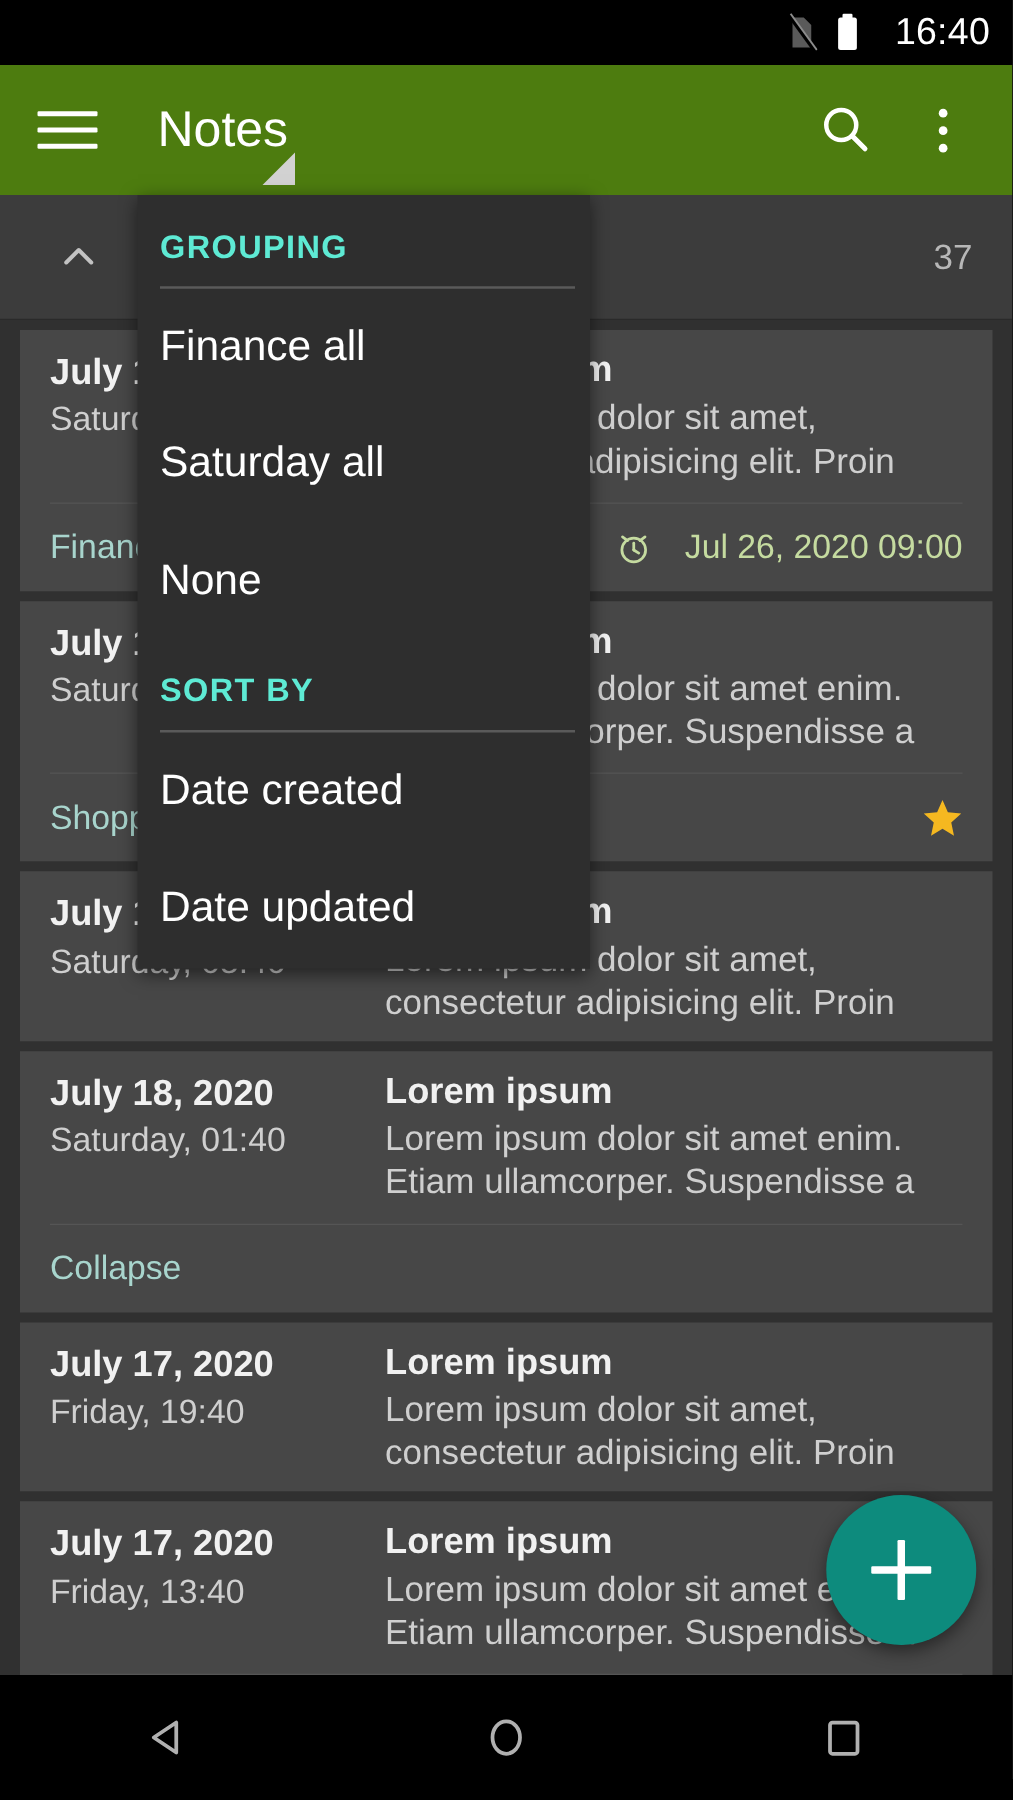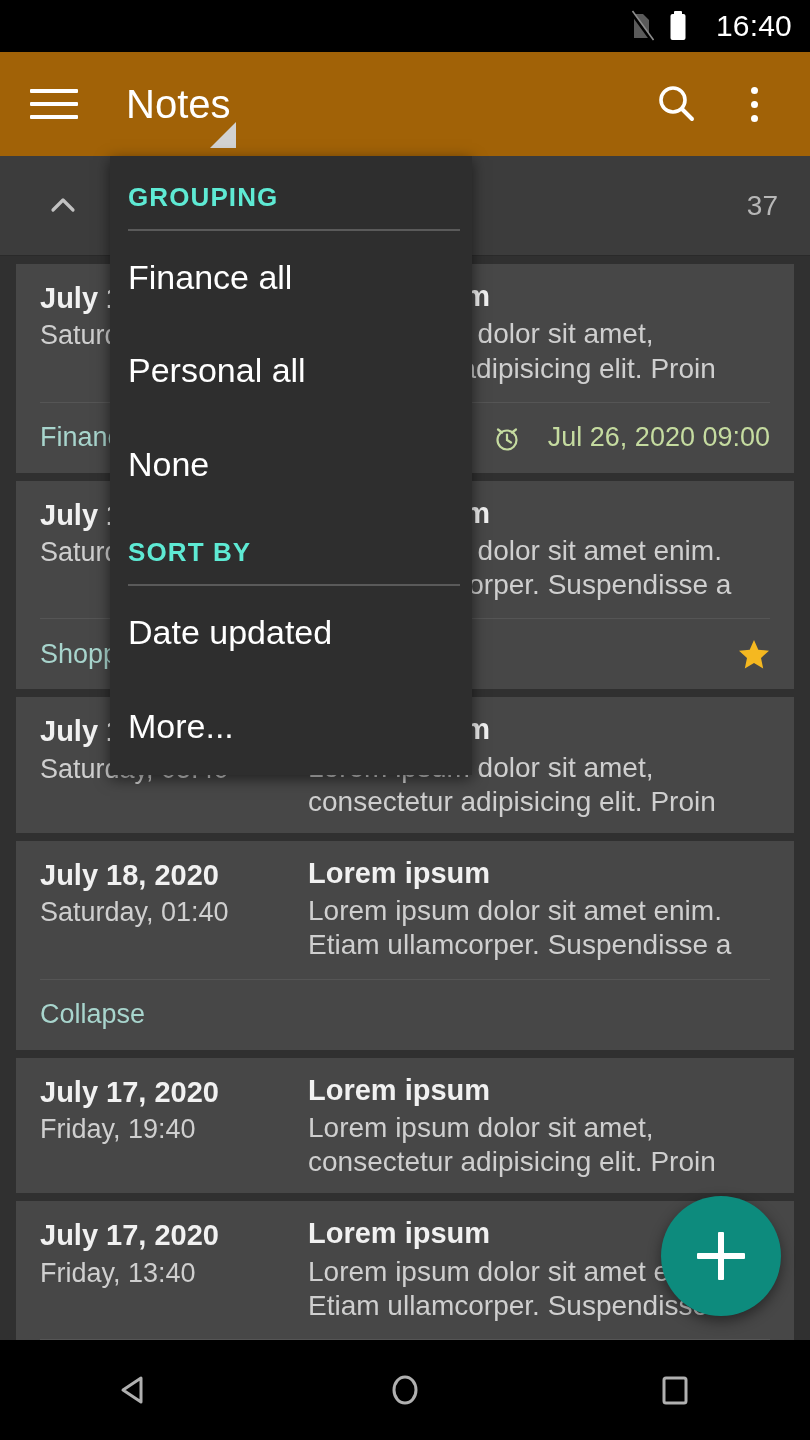--- a/index.html
+++ b/index.html
@@ -47,21 +47,21 @@
     margin-left: 14px;
     line-height: 1;
   }
 
   
   #app-bar {
     position: absolute;
     top: 52px; left: 0;
     width: 810px;
     height: 104px;
-    background: #a16207;
+    background: #4d7c0f;
     display: flex;
     align-items: center;
     box-sizing: border-box;
     padding: 0 24px 0 30px;
   }
   #hamburger-button {
     width: 52px; height: 52px;
     display: flex; flex-direction: column;
     justify-content: center; gap: 9px;
     cursor: pointer;
@@ -438,26 +438,26 @@
             <div class="note-footer-spacer"></div>
           </div>
         </div>
       </div>
   </div>
 
   <div id="dropdown-menu">
       <div class="menu-section-header">GROUPING</div>
       <div class="menu-divider"></div>
       <div class="menu-item">Finance all</div>
-      <div class="menu-item">Personal all</div>
+      <div class="menu-item">Saturday all</div>
       <div class="menu-item">None</div>
       <div class="menu-section-header">SORT BY</div>
       <div class="menu-divider"></div>
+      <div class="menu-item">Date created</div>
       <div class="menu-item">Date updated</div>
-      <div class="menu-item">More...</div>
     </div>
 
   <div id="fab-add-note">
     <span class="plus-v"></span>
     <span class="plus-h"></span>
   </div>
 
   <div id="nav-bar">
     <div class="nav-btn">
       <svg width="46" height="46" viewBox="0 0 46 46">

